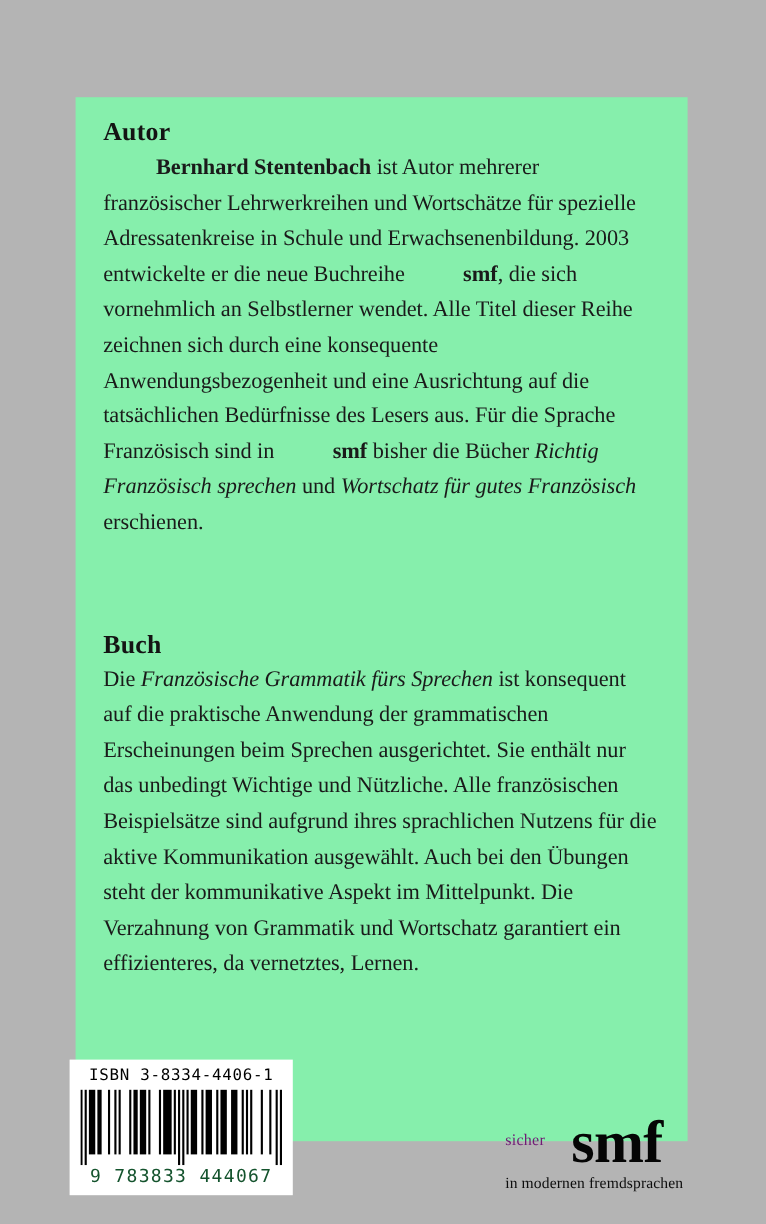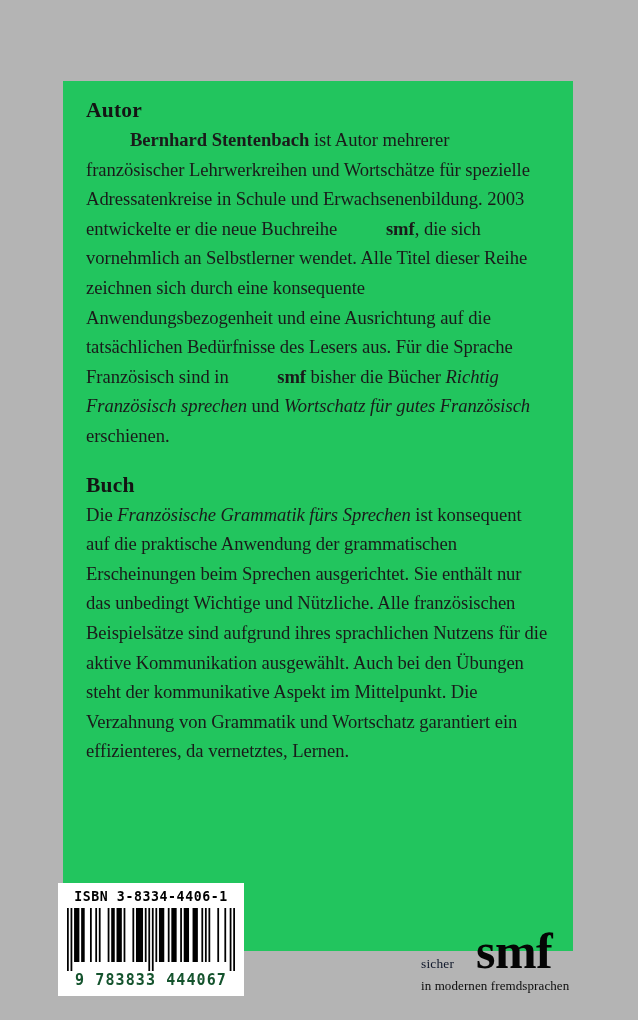--- a/index.html
+++ b/index.html
@@ -15,21 +15,21 @@
     position: relative;
   }
 
   
   #cover-panel {
     position: absolute;
     left: 63px;
     top: 81px;
     width: 510px;
     height: 870px;
-    background: #22c55e;
+    background: #86efac;
   }
 
   #panel-inner {
     position: absolute;
     left: 23px;
     top: 17px;
     right: 24px;
   }
 
   
@@ -57,34 +57,33 @@
   .body-copy strong {
     font-weight: bold;
     margin-left: 44px;
   }
 
   .body-copy i,
   .body-copy em {
   }
 
   #section-buch {
-    margin-top: 22px;
+    margin-top: 74px;
   }
 
   
   #barcode-block {
     position: absolute;
     left: 58px;
     top: 883px;
     width: 186px;
     height: 113px;
     background: #ffffff;
     box-sizing: border-box;
     padding: 6px 9px 4px 9px;
-    font-weight: bold;
   }
 
   #barcode-isbn {
     font-family: "DejaVu Sans Mono", "Liberation Mono", monospace;
     font-size: 13.2px;
     letter-spacing: 0.6px;
     color: #000;
     text-align: center;
     line-height: 1;
     margin: 1px 0 5px 0;
@@ -122,26 +121,26 @@
     position: absolute;
     left: 0;
     bottom: 20px;
     width: 100%;
     height: 46px;
   }
 
   #logo-sicher {
     position: absolute;
     left: 1px;
-    bottom: 2px;
+    bottom: 16px;
     font-family: "Liberation Serif", "DejaVu Serif", serif;
     font-size: 13.4px;
     line-height: 1;
     letter-spacing: 0.2px;
-    color: #0f172a;
+    color: #701a75;
   }
 
   #logo-smf {
     position: absolute;
     left: 56px;
     bottom: -4px;
     font-family: "Liberation Serif", "DejaVu Serif", serif;
     font-weight: bold;
     font-size: 50px;
     line-height: 1;

